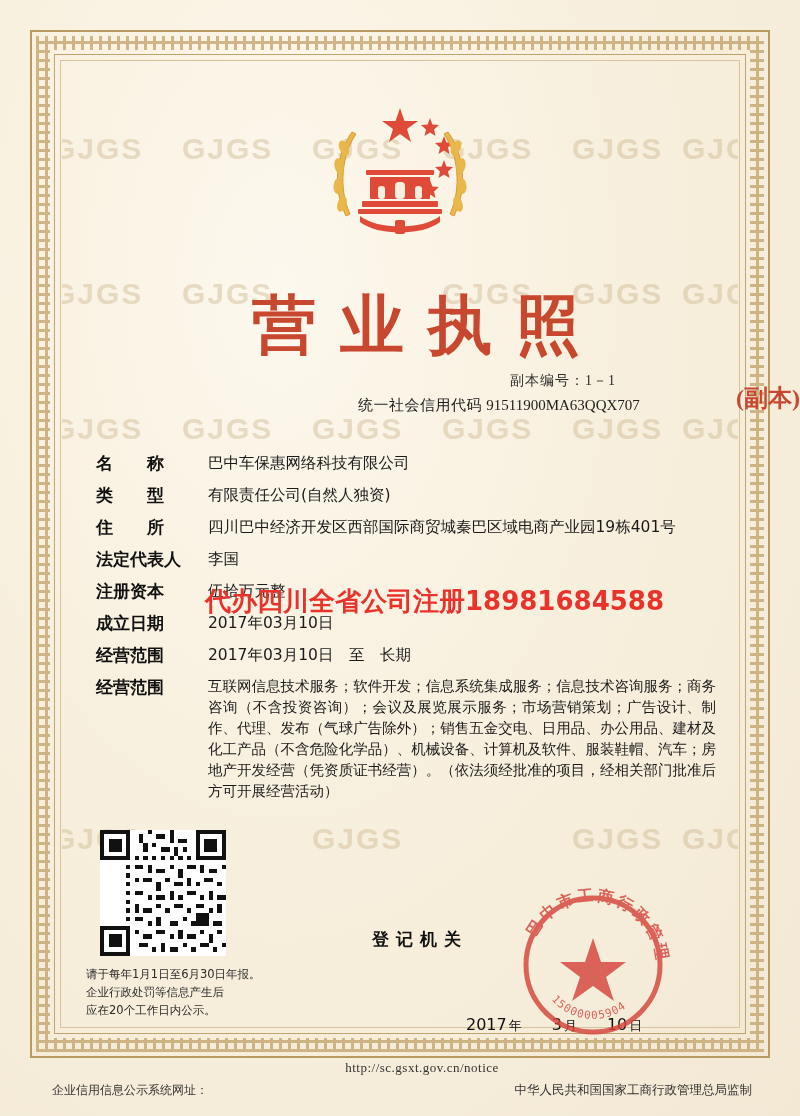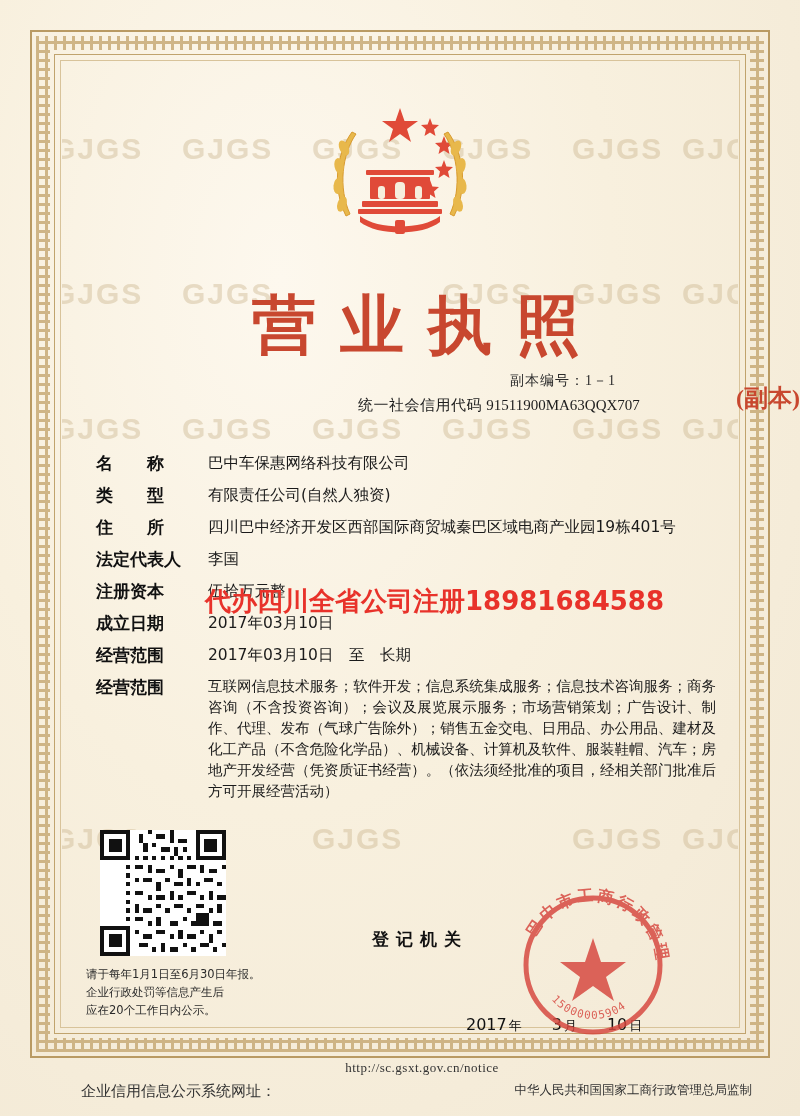--- a/index.html
+++ b/index.html
@@ -256,23 +256,22 @@
     font-size: 13px;
     color: #333;
     letter-spacing: .5px;
     padding-left: 44px;
   }
   .footer-left {
     position: absolute;
     left: 52px;
     top: 1082px;
     font-family: "DejaVu Sans", sans-serif;
-    font-size: 15px;
+    font-size: 12px;
     color: #333;
-    margin-left: 29px;
   }
   .footer-right {
     position: absolute;
     right: 48px;
     top: 1082px;
     font-family: "DejaVu Sans", sans-serif;
     font-size: 12.5px;
     color: #333;
   }
 </style>

